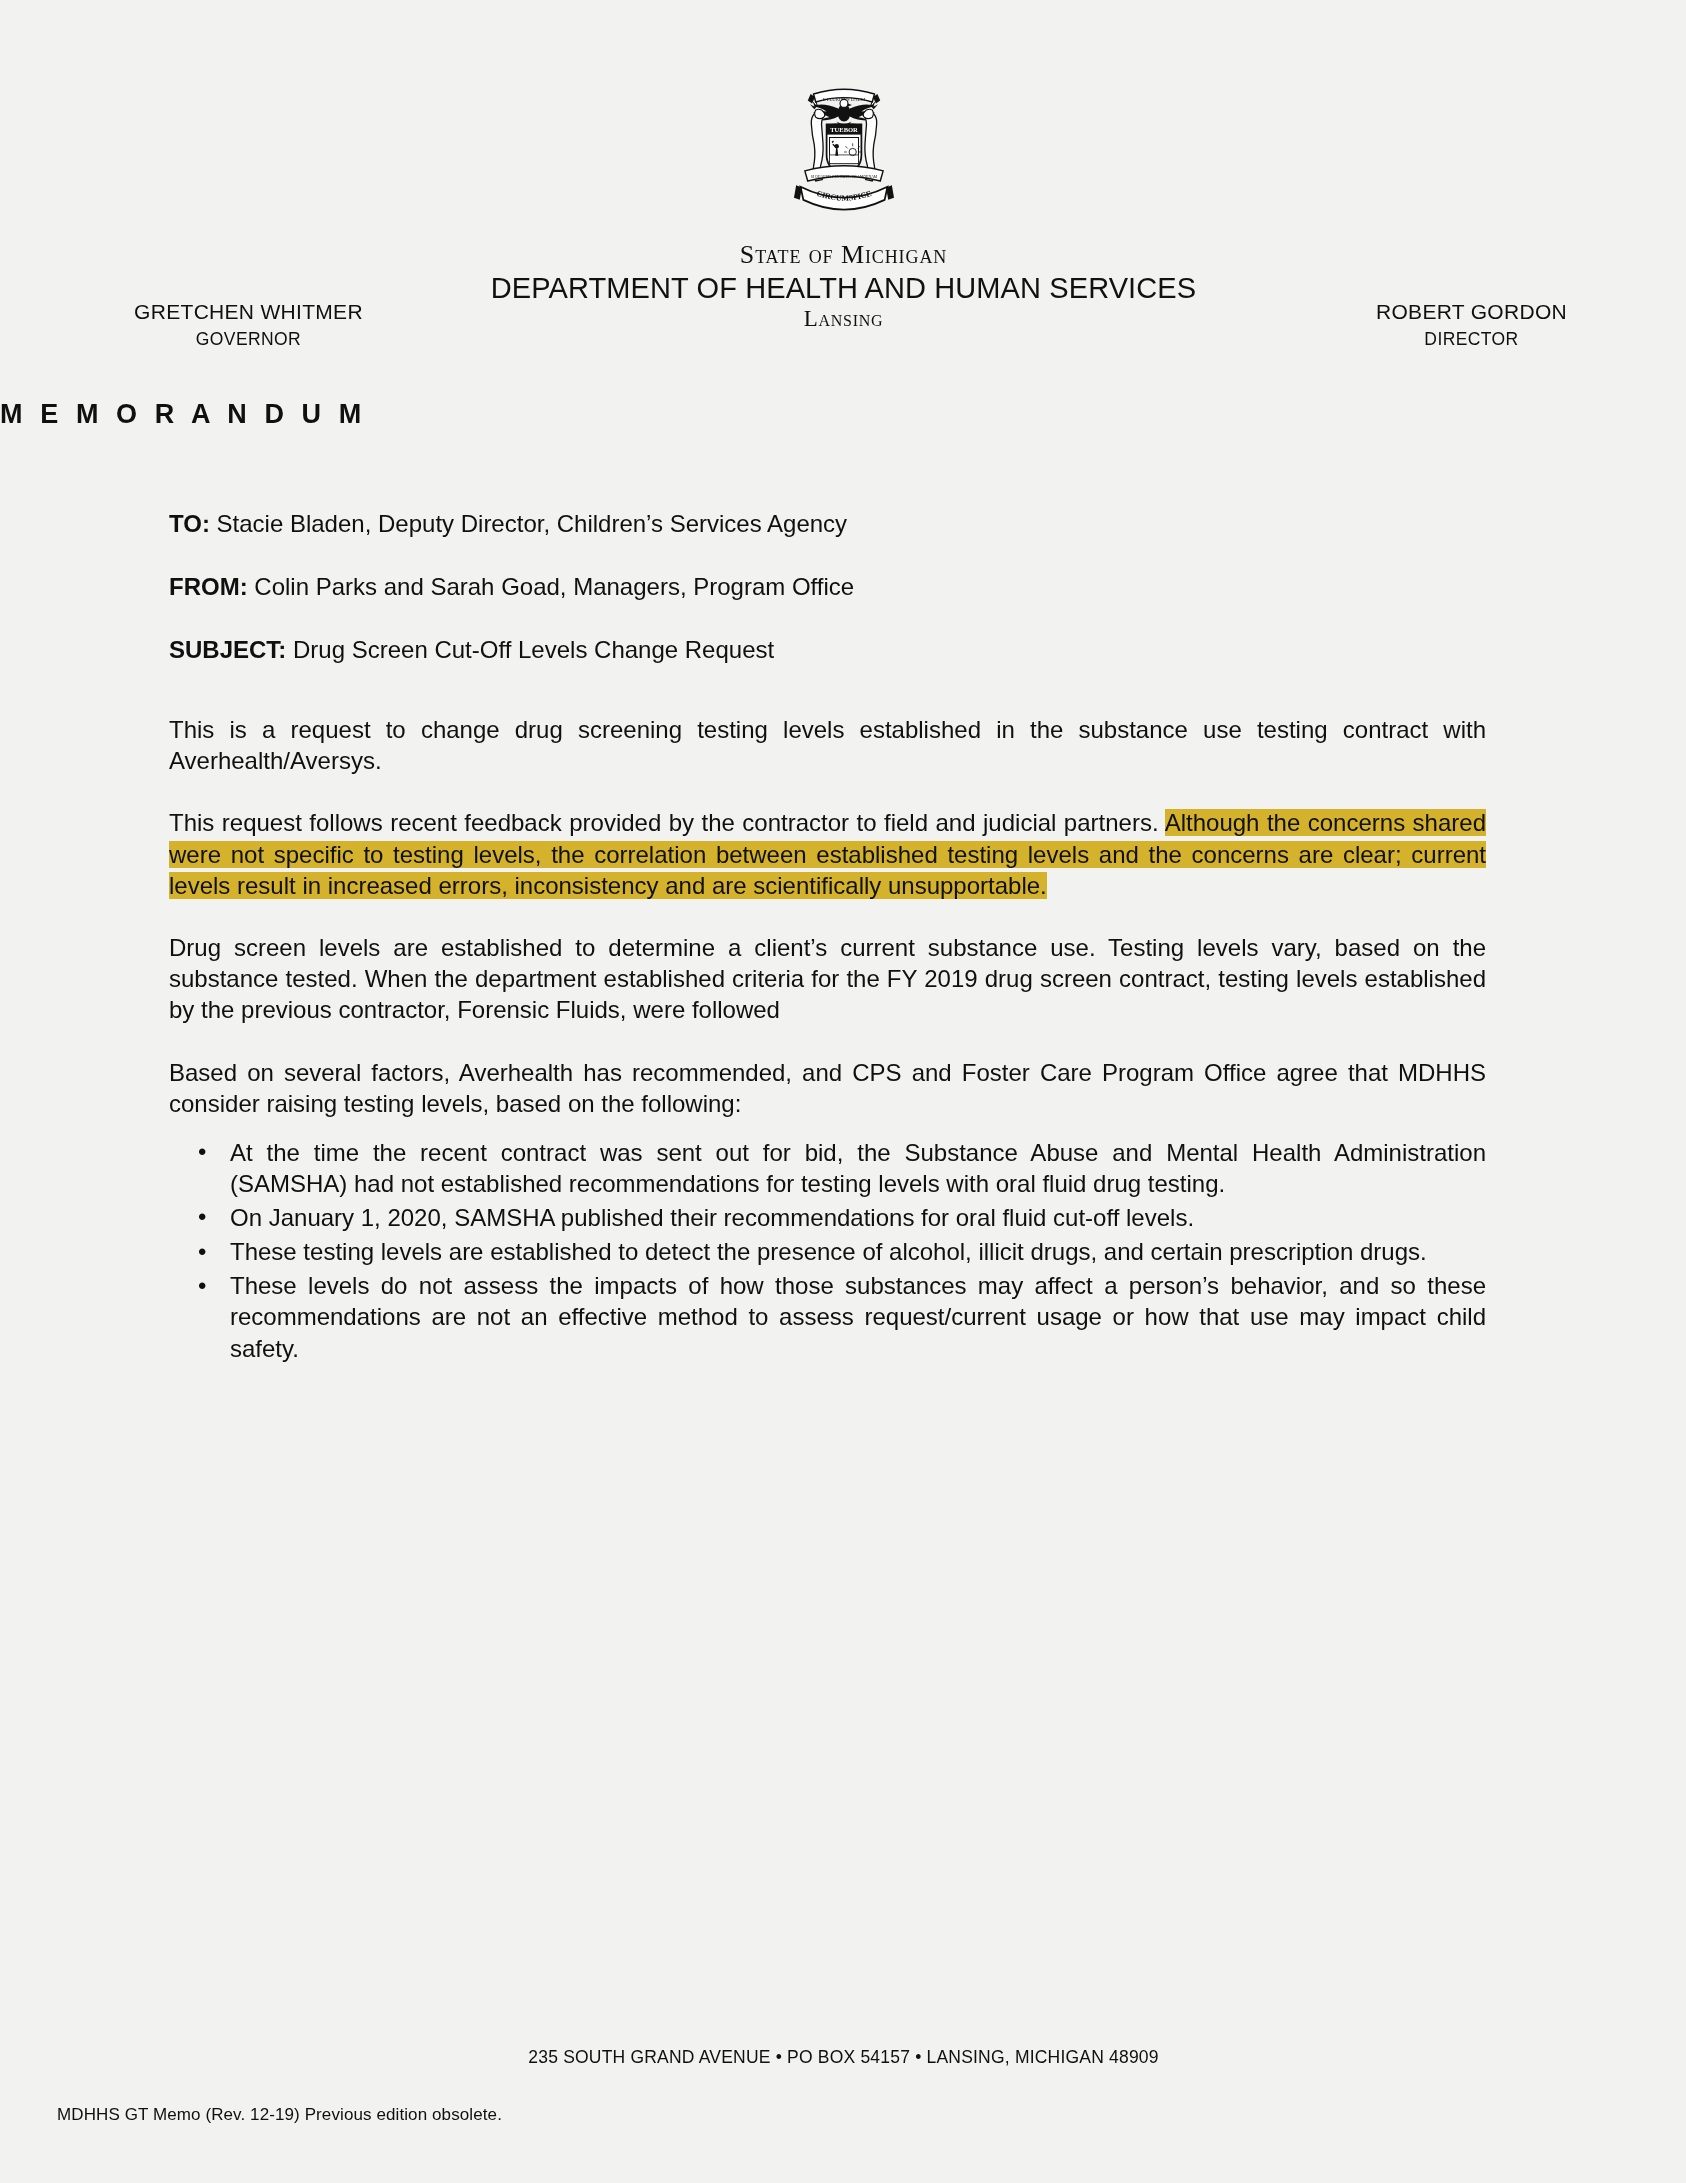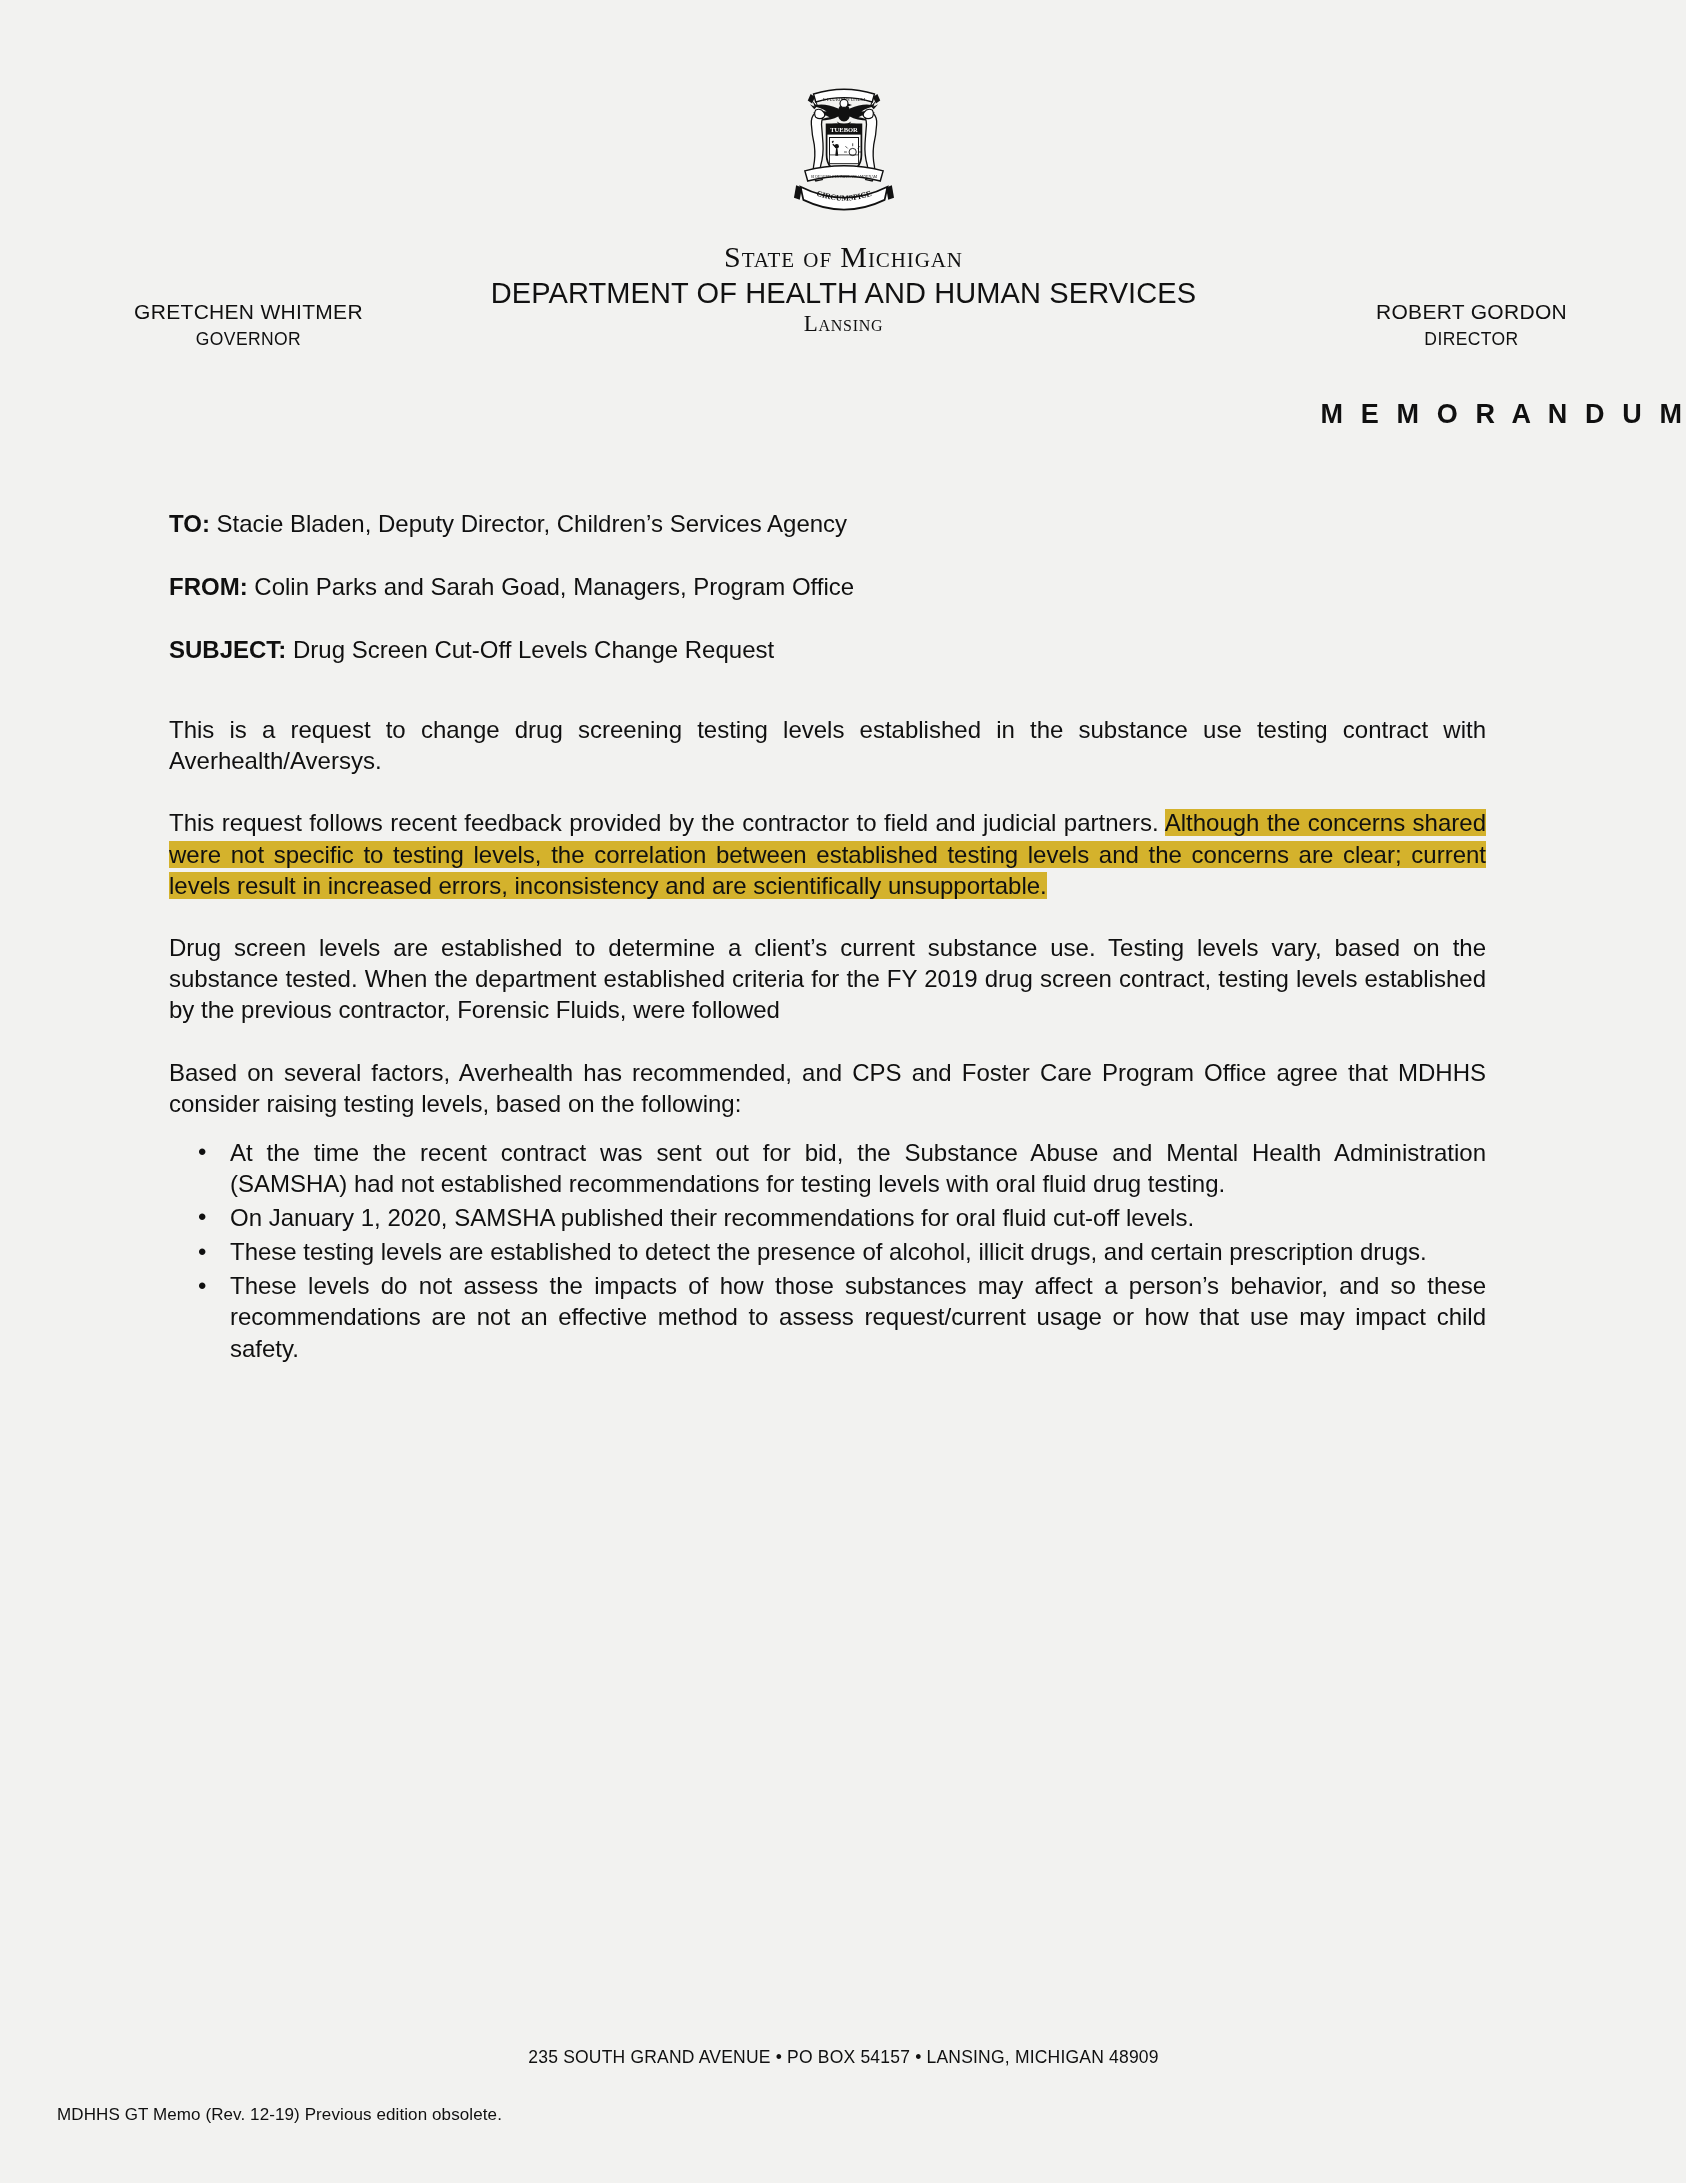--- a/index.html
+++ b/index.html
@@ -35,21 +35,21 @@
 
   .center-head {
     position: absolute;
     left: 0;
     right: 0;
     top: 240px;
     text-align: center;
   }
   .state-of {
     font-family: "Liberation Serif", "DejaVu Serif", serif;
-    font-size: 30px;
+    font-size: 26px;
     font-variant: small-caps;
     letter-spacing: 0.9px;
     line-height: 1.15;
     color: #111;
   }
   .dept {
     font-family: "Liberation Sans", sans-serif;
     font-size: 29px;
     letter-spacing: 0.1px;
     line-height: 1.18;
@@ -76,21 +76,21 @@
   .official.left  { left: 63px;  width: 371px; }
   .official.right { right: 41px; width: 349px; }
   .official .name  { font-size: 21px; letter-spacing: 0.3px; }
   .official .title { font-size: 17.5px; letter-spacing: 0.4px; margin-top: 2.9px; }
 
   
   .memo-title {
     position: absolute;
     left: 0; right: 0;
     top: 399px;
-    text-align: right;
+    text-align: left;
     font-size: 27px;
     font-weight: bold;
     letter-spacing: 5.1px;
   }
 
   
   .body-area {
     position: absolute;
     left: 169px;
     top: 509px;

